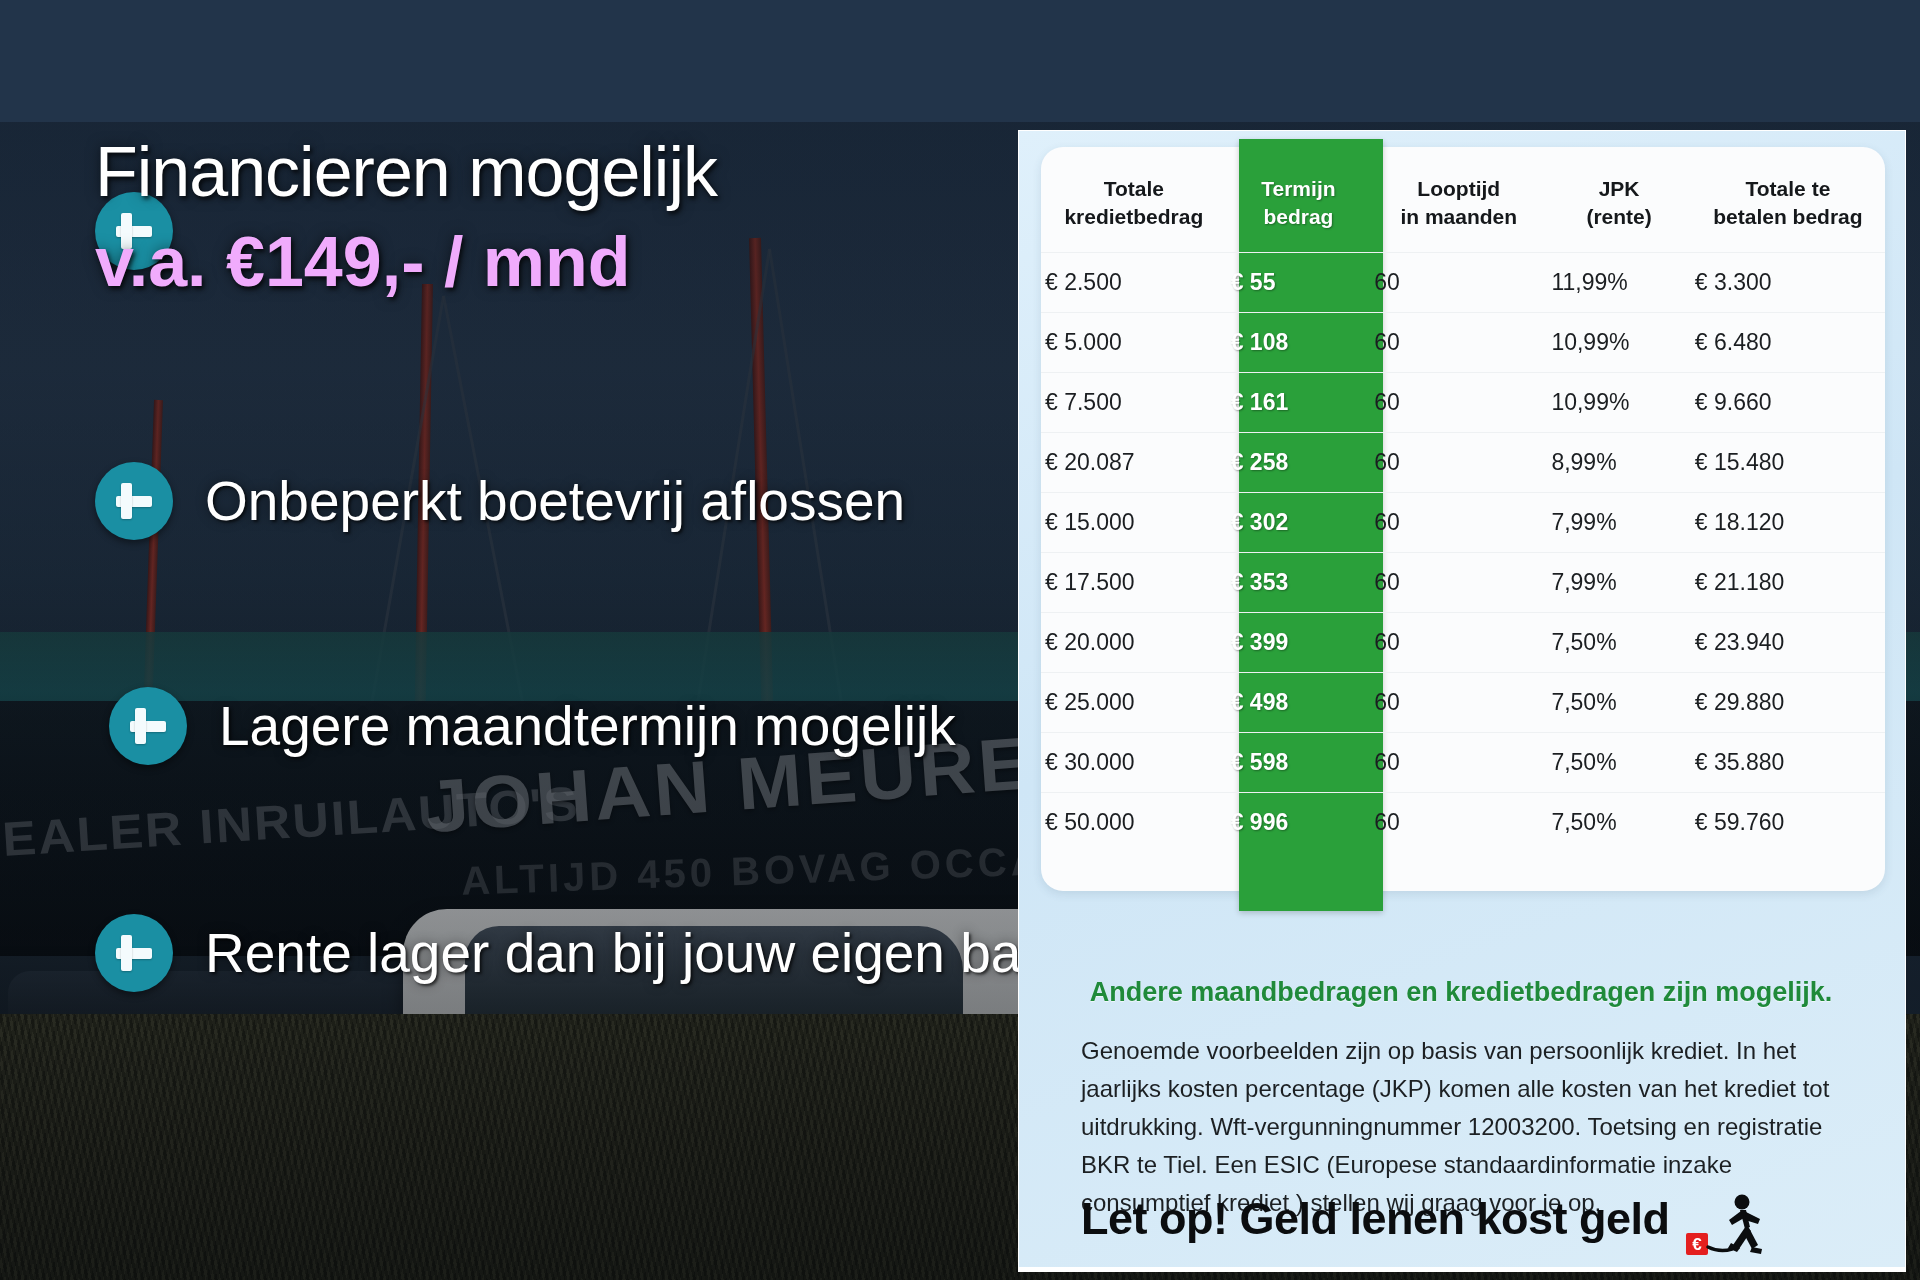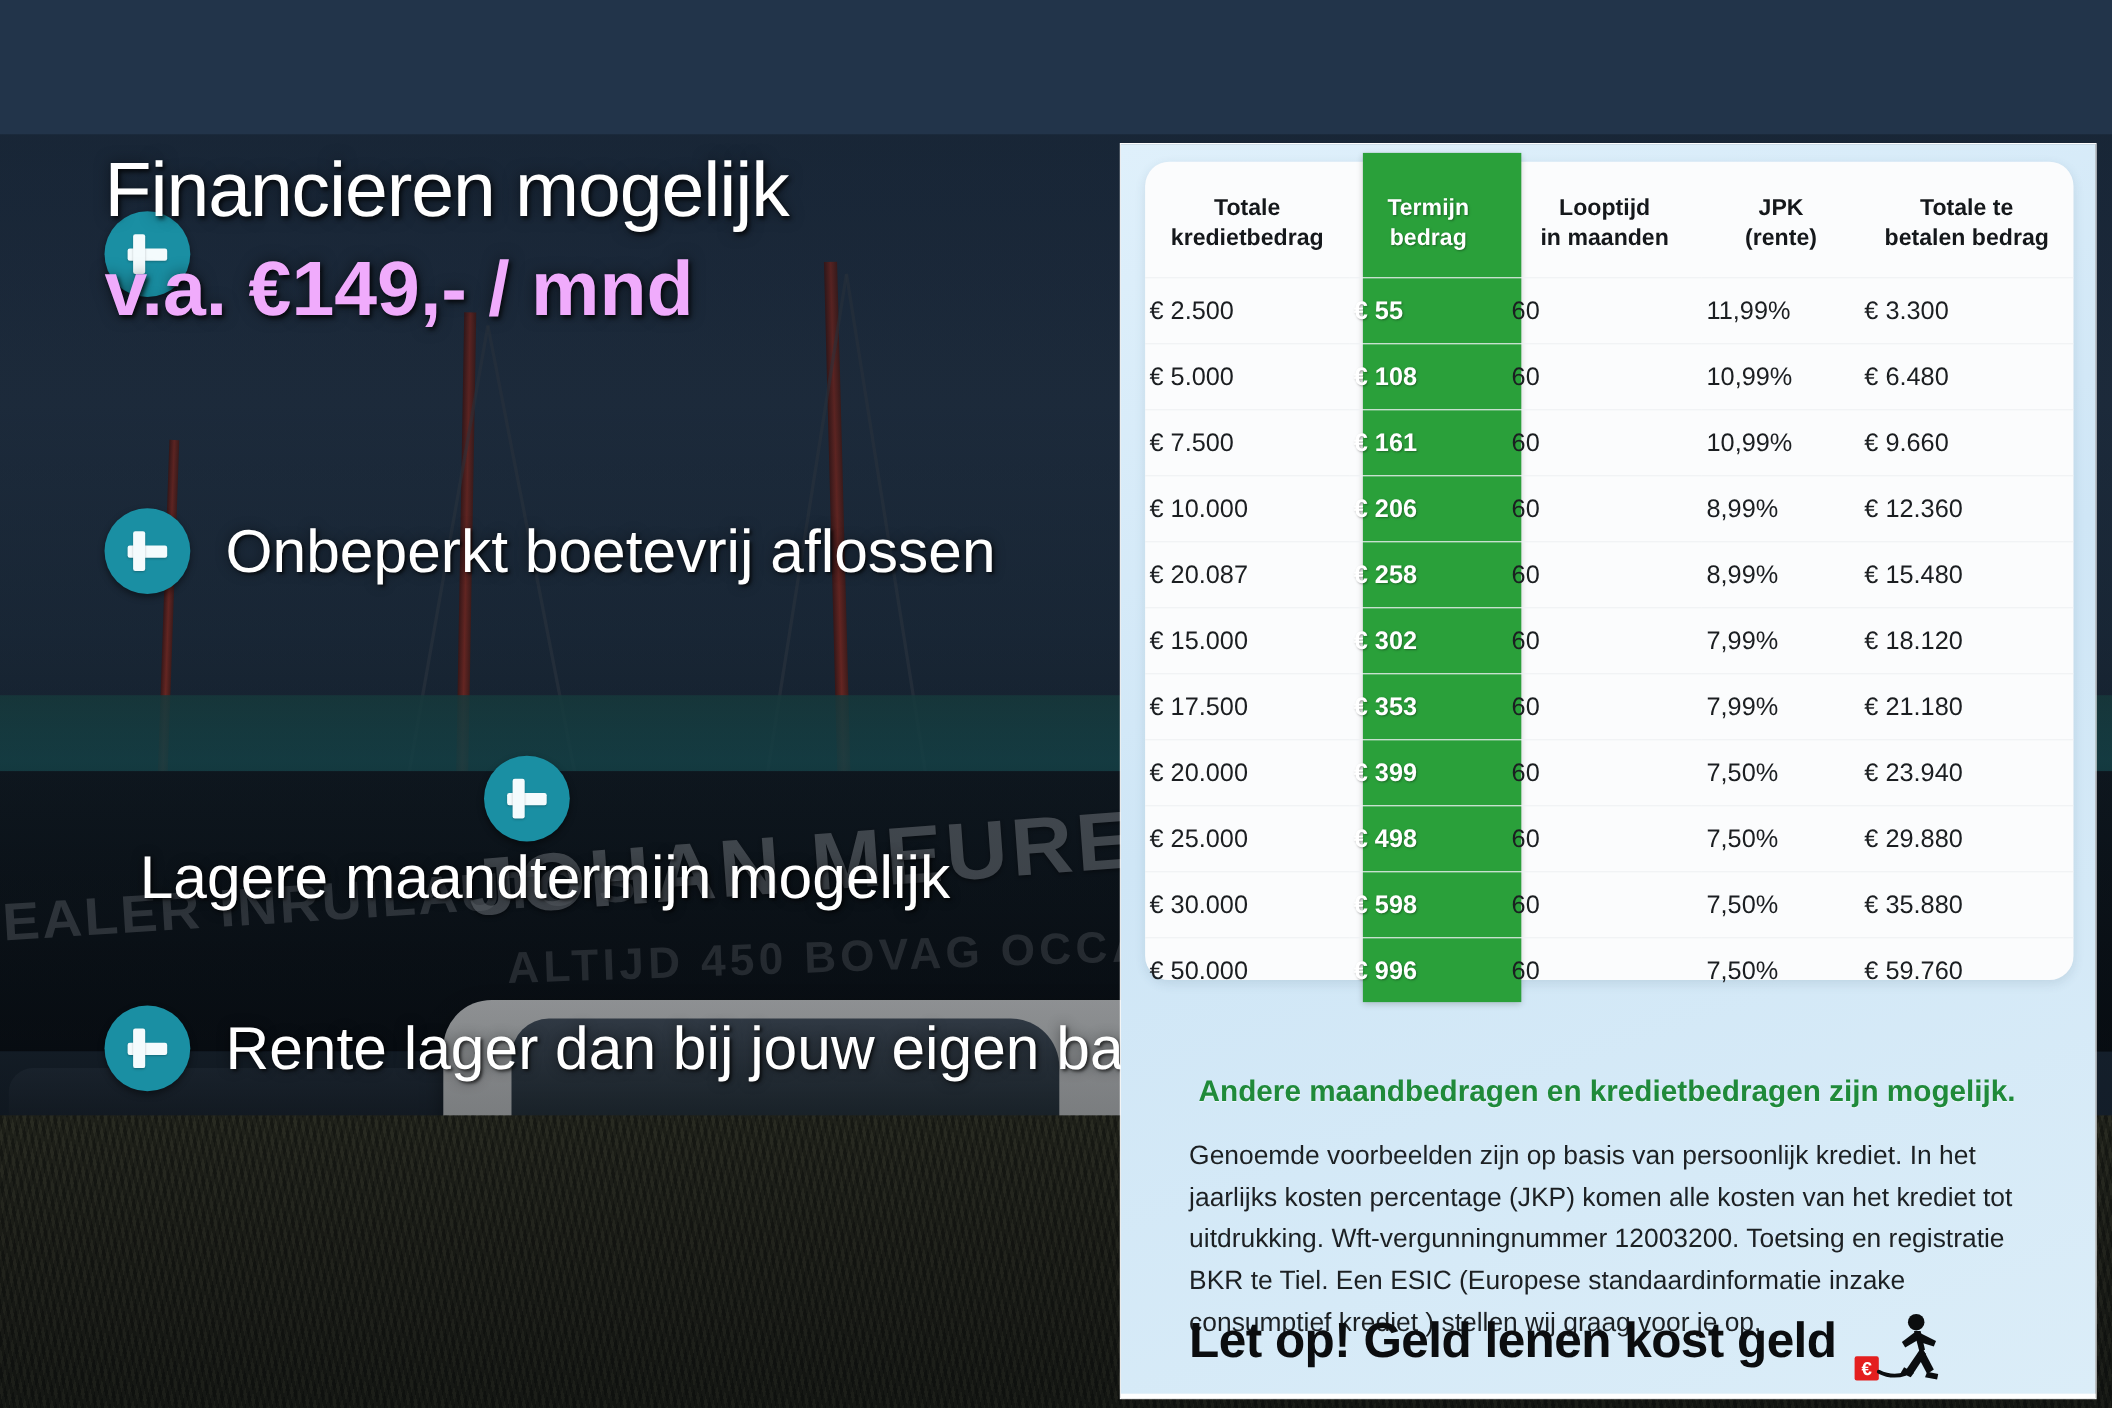--- a/index.html
+++ b/index.html
@@ -330,21 +330,21 @@
     <div class="feat-lead">
       <div class="lead-1">Financieren mogelijk</div>
       <div class="lead-2">v.a. €149,- / mnd</div>
     </div>
 
     <div class="feat" style="left:95px;top:340px;">
       <div class="plus"></div>
       <div class="feat-text">Onbeperkt boetevrij aflossen</div>
     </div>
 
-    <div class="feat" style="left:95px;top:565px;flex-direction:column;">
+    <div class="feat" style="left:109px;top:565px;">
       <div class="plus"></div>
       <div class="feat-text">Lagere maandtermijn mogelijk</div>
     </div>
 
     <div class="feat" style="left:95px;top:792px;">
       <div class="plus"></div>
       <div class="feat-text">Rente lager dan bij jouw eigen bank</div>
     </div>
 
   </div>
@@ -401,27 +401,20 @@
               <td>€ 6.480</td>
             </tr>
             <tr>
               <td>€ 7.500</td>
               <td class="hl">€ 161</td>
               <td>60</td>
               <td>10,99%</td>
               <td>€ 9.660</td>
             </tr>
             <tr>
-              <td>€ 10.000</td>
-              <td class="hl">€ 206</td>
-              <td>60</td>
-              <td>8,99%</td>
-              <td>€ 12.360</td>
-            </tr>
-            <tr>
               <td>€ 20.087</td>
               <td class="hl">€ 258</td>
               <td>60</td>
               <td>8,99%</td>
               <td>€ 15.480</td>
             </tr>
             <tr>
               <td>€ 15.000</td>
               <td class="hl">€ 302</td>
               <td>60</td>

